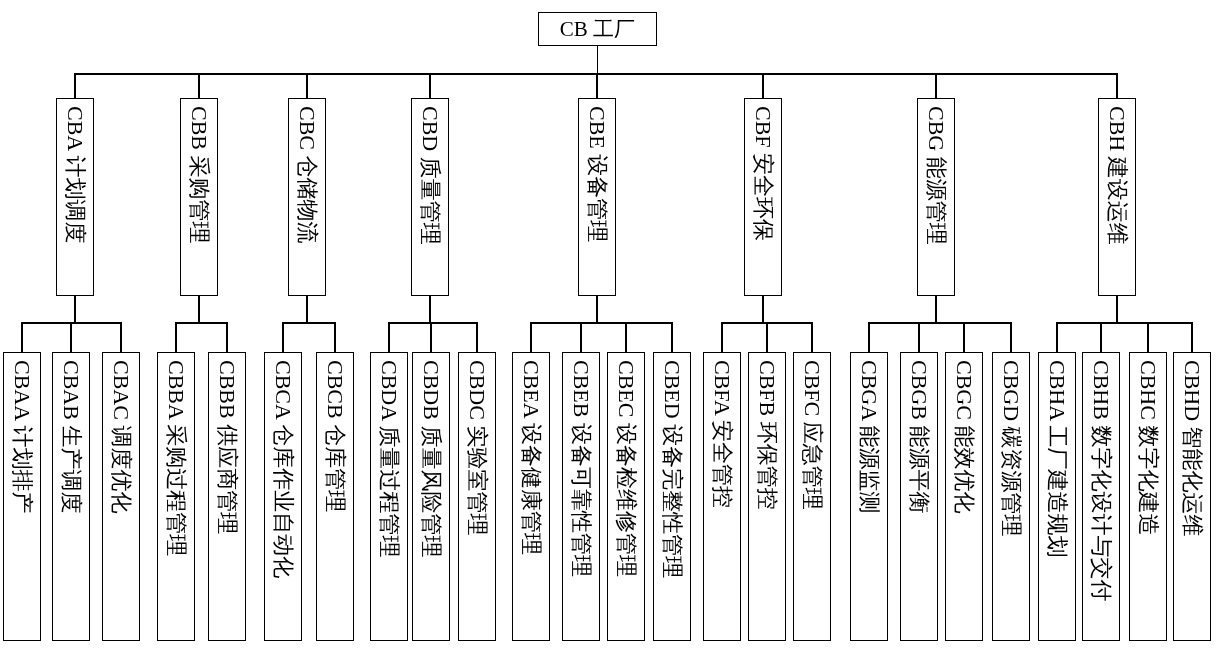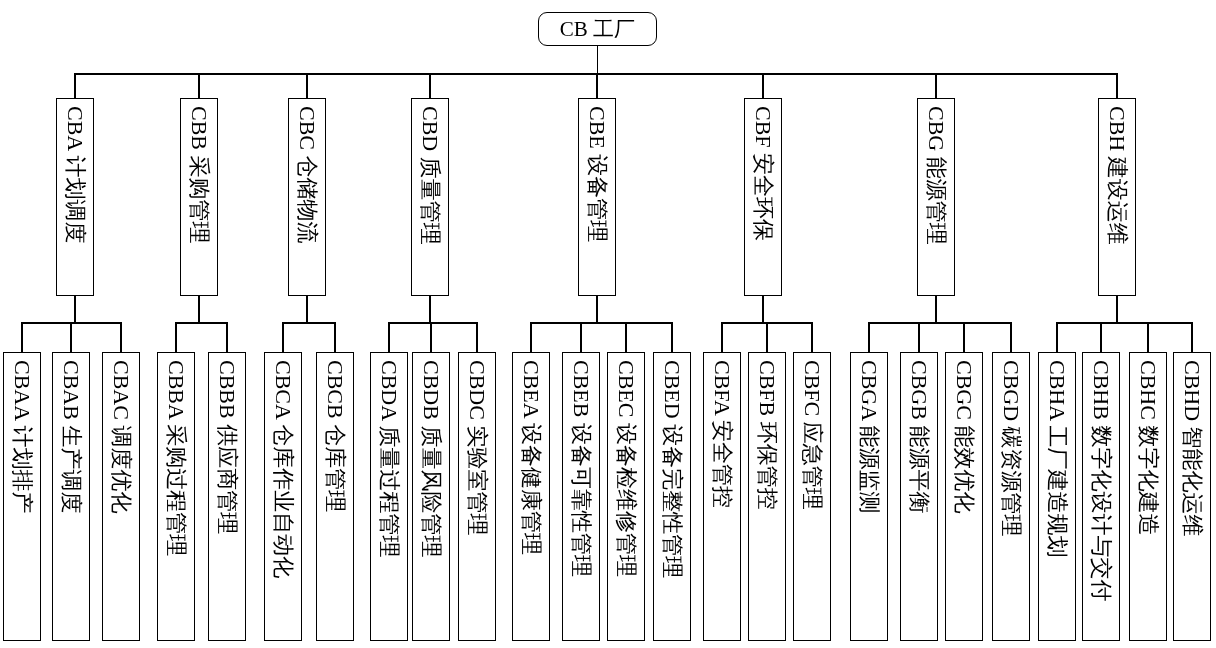--- a/index.html
+++ b/index.html
@@ -35,21 +35,21 @@
     position:absolute;
     background:#000000;
   }
   .hline{height:1.5px;}
   .vline{width:1.5px;}
 </style>
 </head>
 <body>
 
 <div class="chart" id="chart">
-    <div class="node root" style="left: 538px; top: 12px; width: 119px; height: 34px; border-radius: 9px;">
+    <div class="node root" style="left: 538px; top: 12px; width: 119px; height: 34px;">
       <span>CB 工厂</span>
     </div>
     <div class="vline" style="left: 596.75px; top: 46px; height: 28px;"></div>
     <div class="hline" style="left: 74.25px; top: 73.25px; width: 1043.5px;"></div>
     <div class="vline" style="left: 74.25px; top: 74px; height: 24px;"></div>
     <div class="node" style="left: 56px; top: 98px; width: 38px; height: 198px;">
       <span class="vlabel">CBA 计划调度</span>
     </div>
     <div class="vline" style="left: 74.25px; top: 296px; height: 27px;"></div>
     <div class="hline" style="left: 21.25px; top: 322.25px; width: 100.5px;"></div>

